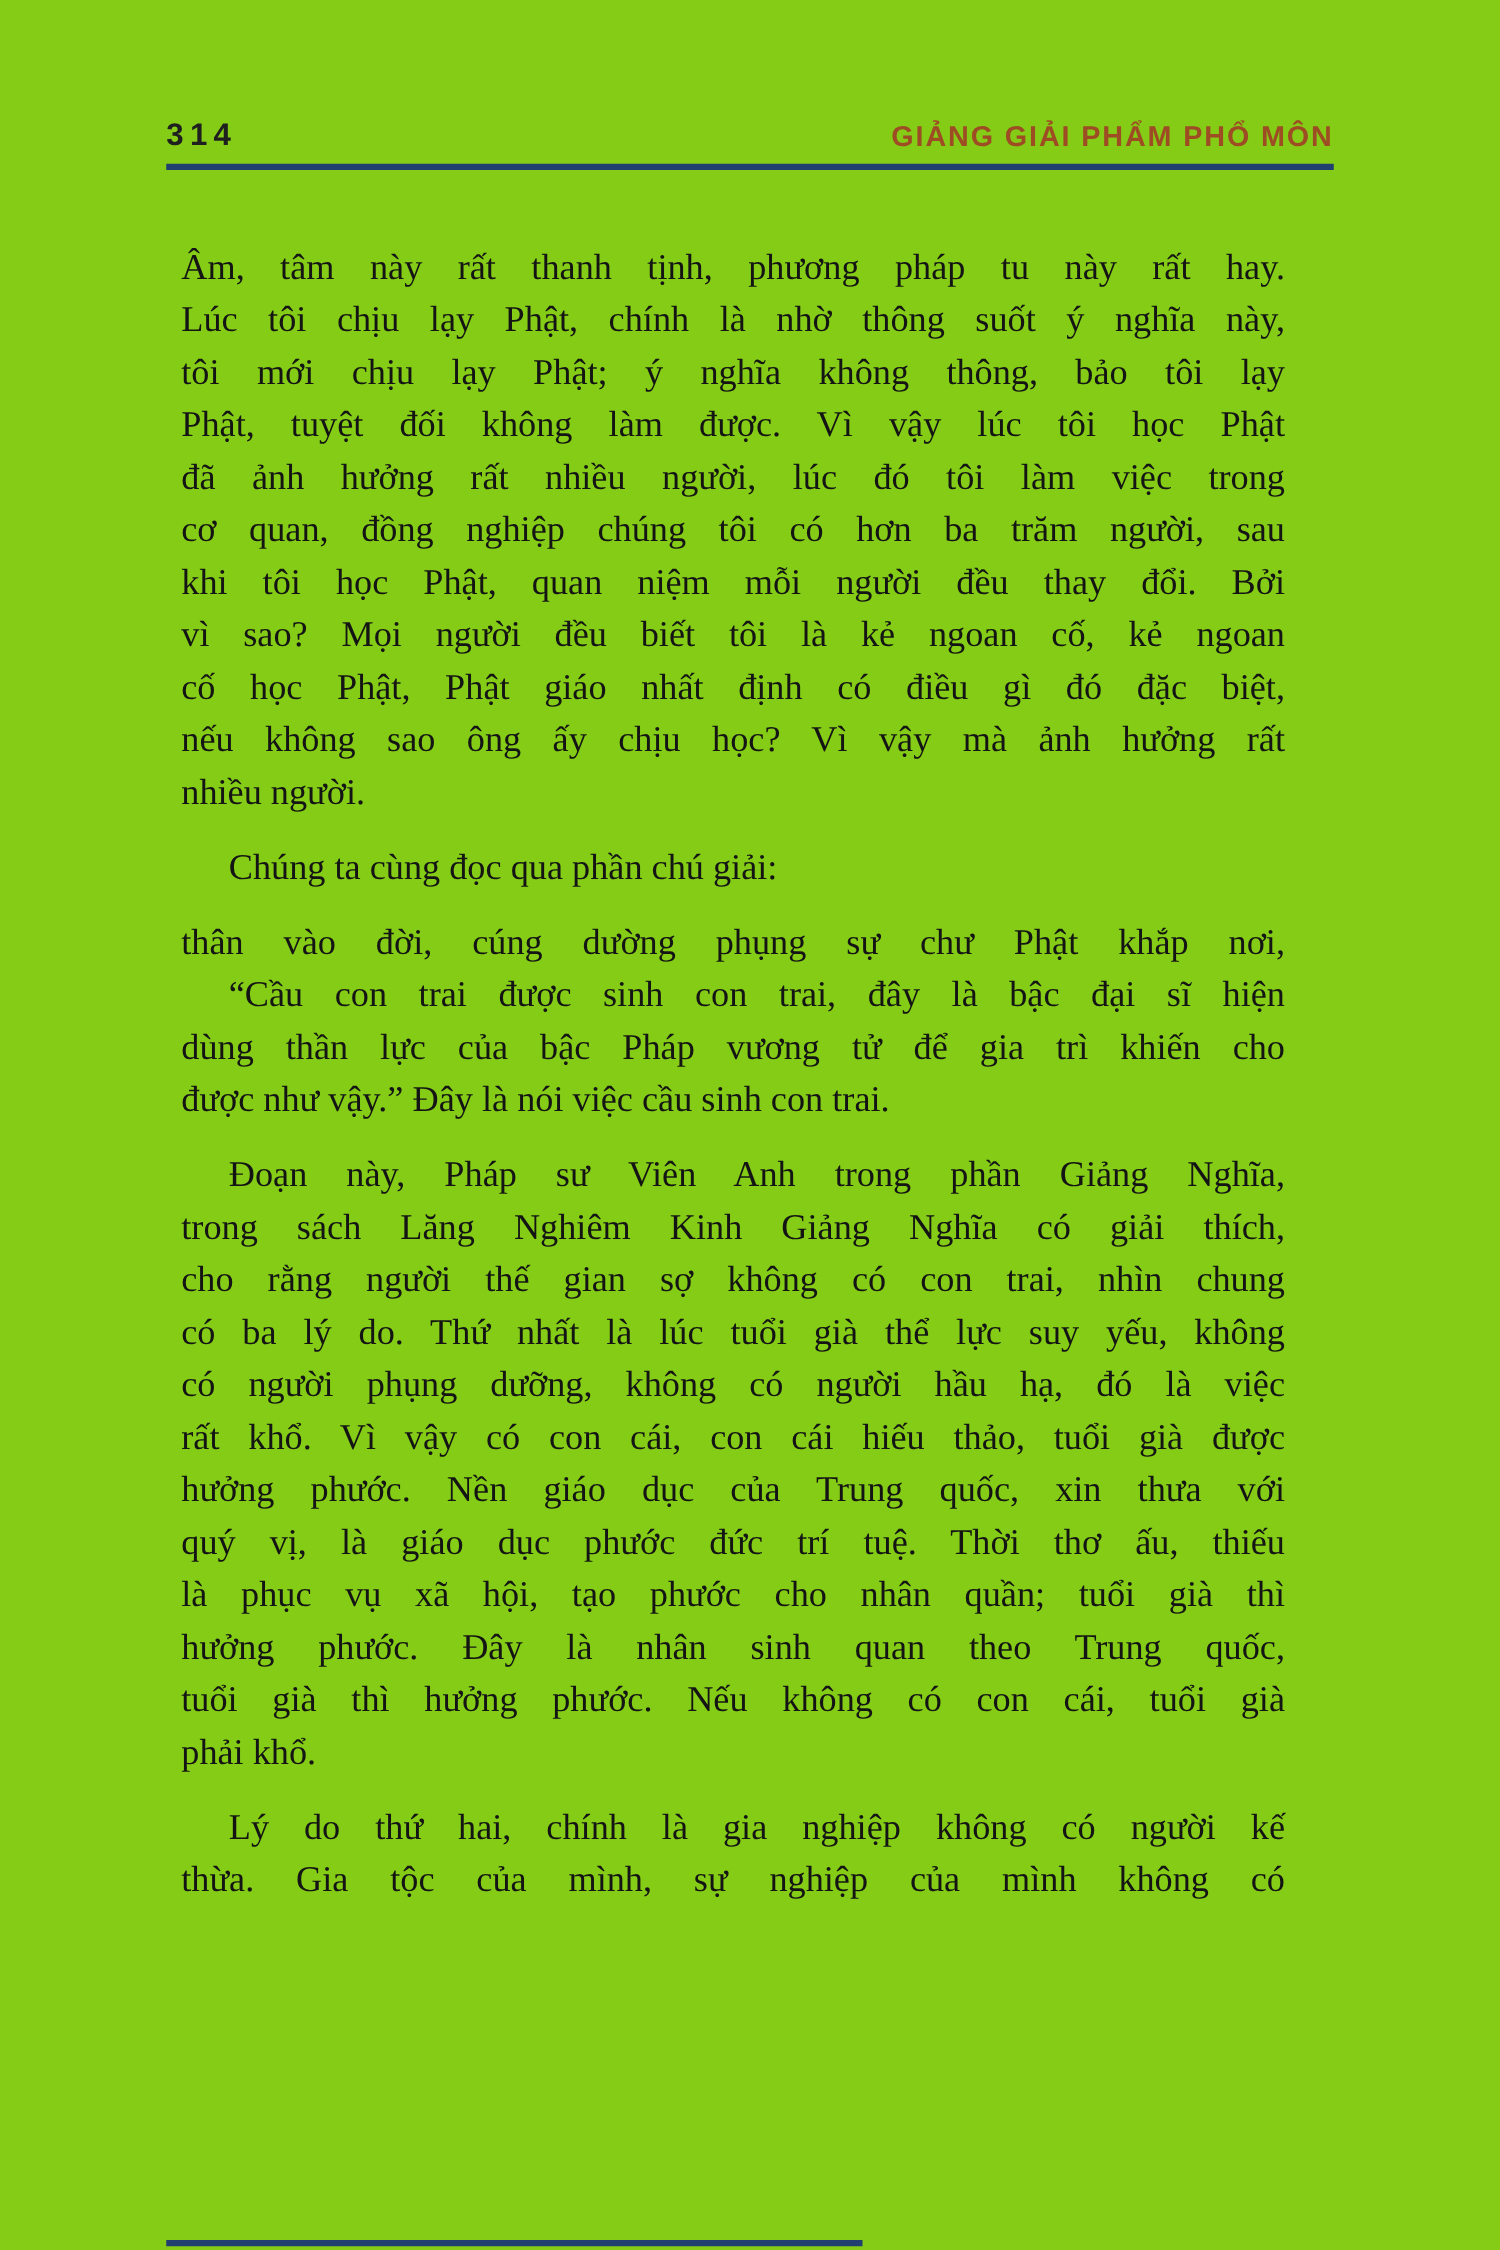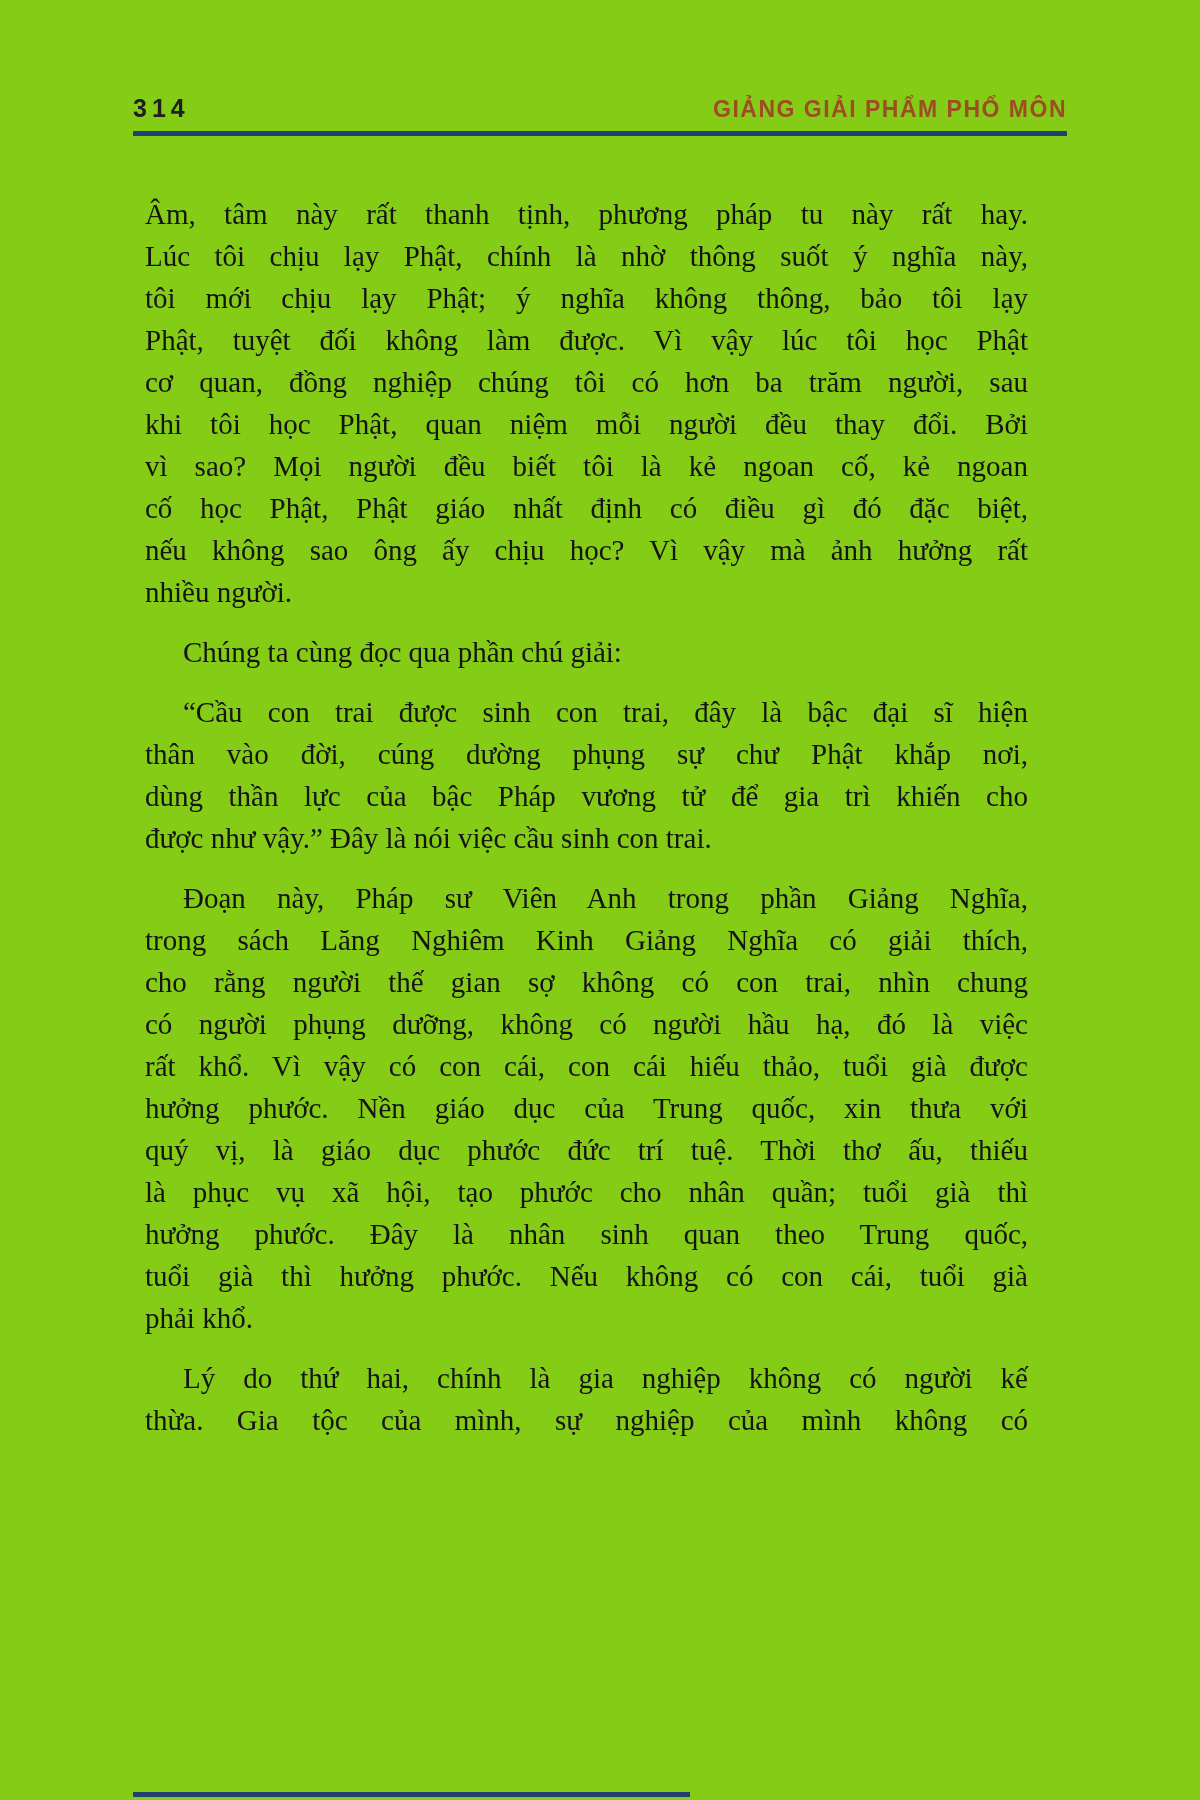--- a/index.html
+++ b/index.html
@@ -93,40 +93,42 @@
   </div>
 
   <div class="header-rule"></div>
 
   <div class="body-text">
       <div class="paragraph">
         <div class="line">Âm, tâm này rất thanh tịnh, phương pháp tu này rất hay.</div>
         <div class="line">Lúc tôi chịu lạy Phật, chính là nhờ thông suốt ý nghĩa này,</div>
         <div class="line">tôi mới chịu lạy Phật; ý nghĩa không thông, bảo tôi lạy</div>
         <div class="line">Phật, tuyệt đối không làm được. Vì vậy lúc tôi học Phật</div>
+        <div class="line">đã ảnh hưởng rất nhiều người, lúc đó tôi làm việc trong</div>
         <div class="line">cơ quan, đồng nghiệp chúng tôi có hơn ba trăm người, sau</div>
         <div class="line">khi tôi học Phật, quan niệm mỗi người đều thay đổi. Bởi</div>
         <div class="line">vì sao? Mọi người đều biết tôi là kẻ ngoan cố, kẻ ngoan</div>
         <div class="line">cố học Phật, Phật giáo nhất định có điều gì đó đặc biệt,</div>
         <div class="line">nếu không sao ông ấy chịu học? Vì vậy mà ảnh hưởng rất</div>
         <div class="line last">nhiều người.</div>
       </div>
       <div class="paragraph">
         <div class="line last first-indent">Chúng ta cùng đọc qua phần chú giải:</div>
       </div>
       <div class="paragraph">
+        <div class="line">thân vào đời, cúng dường phụng sự chư Phật khắp nơi,</div>
         <div class="line first-indent">“Cầu con trai được sinh con trai, đây là bậc đại sĩ hiện</div>
-        <div class="line">thân vào đời, cúng dường phụng sự chư Phật khắp nơi,</div>
         <div class="line">dùng thần lực của bậc Pháp vương tử để gia trì khiến cho</div>
         <div class="line last">được như vậy.” Đây là nói việc cầu sinh con trai.</div>
       </div>
       <div class="paragraph">
         <div class="line first-indent">Đoạn này, Pháp sư Viên Anh trong phần Giảng Nghĩa,</div>
         <div class="line">trong sách Lăng Nghiêm Kinh Giảng Nghĩa có giải thích,</div>
         <div class="line">cho rằng người thế gian sợ không có con trai, nhìn chung</div>
+        <div class="line">có ba lý do. Thứ nhất là lúc tuổi già thể lực suy yếu, không</div>
         <div class="line">có người phụng dưỡng, không có người hầu hạ, đó là việc</div>
         <div class="line">rất khổ. Vì vậy có con cái, con cái hiếu thảo, tuổi già được</div>
         <div class="line">hưởng phước. Nền giáo dục của Trung quốc, xin thưa với</div>
         <div class="line">quý vị, là giáo dục phước đức trí tuệ. Thời thơ ấu, thiếu</div>
         <div class="line">là phục vụ xã hội, tạo phước cho nhân quần; tuổi già thì</div>
         <div class="line">hưởng phước. Đây là nhân sinh quan theo Trung quốc,</div>
         <div class="line">tuổi già thì hưởng phước. Nếu không có con cái, tuổi già</div>
         <div class="line last">phải khổ.</div>
       </div>
       <div class="paragraph">

